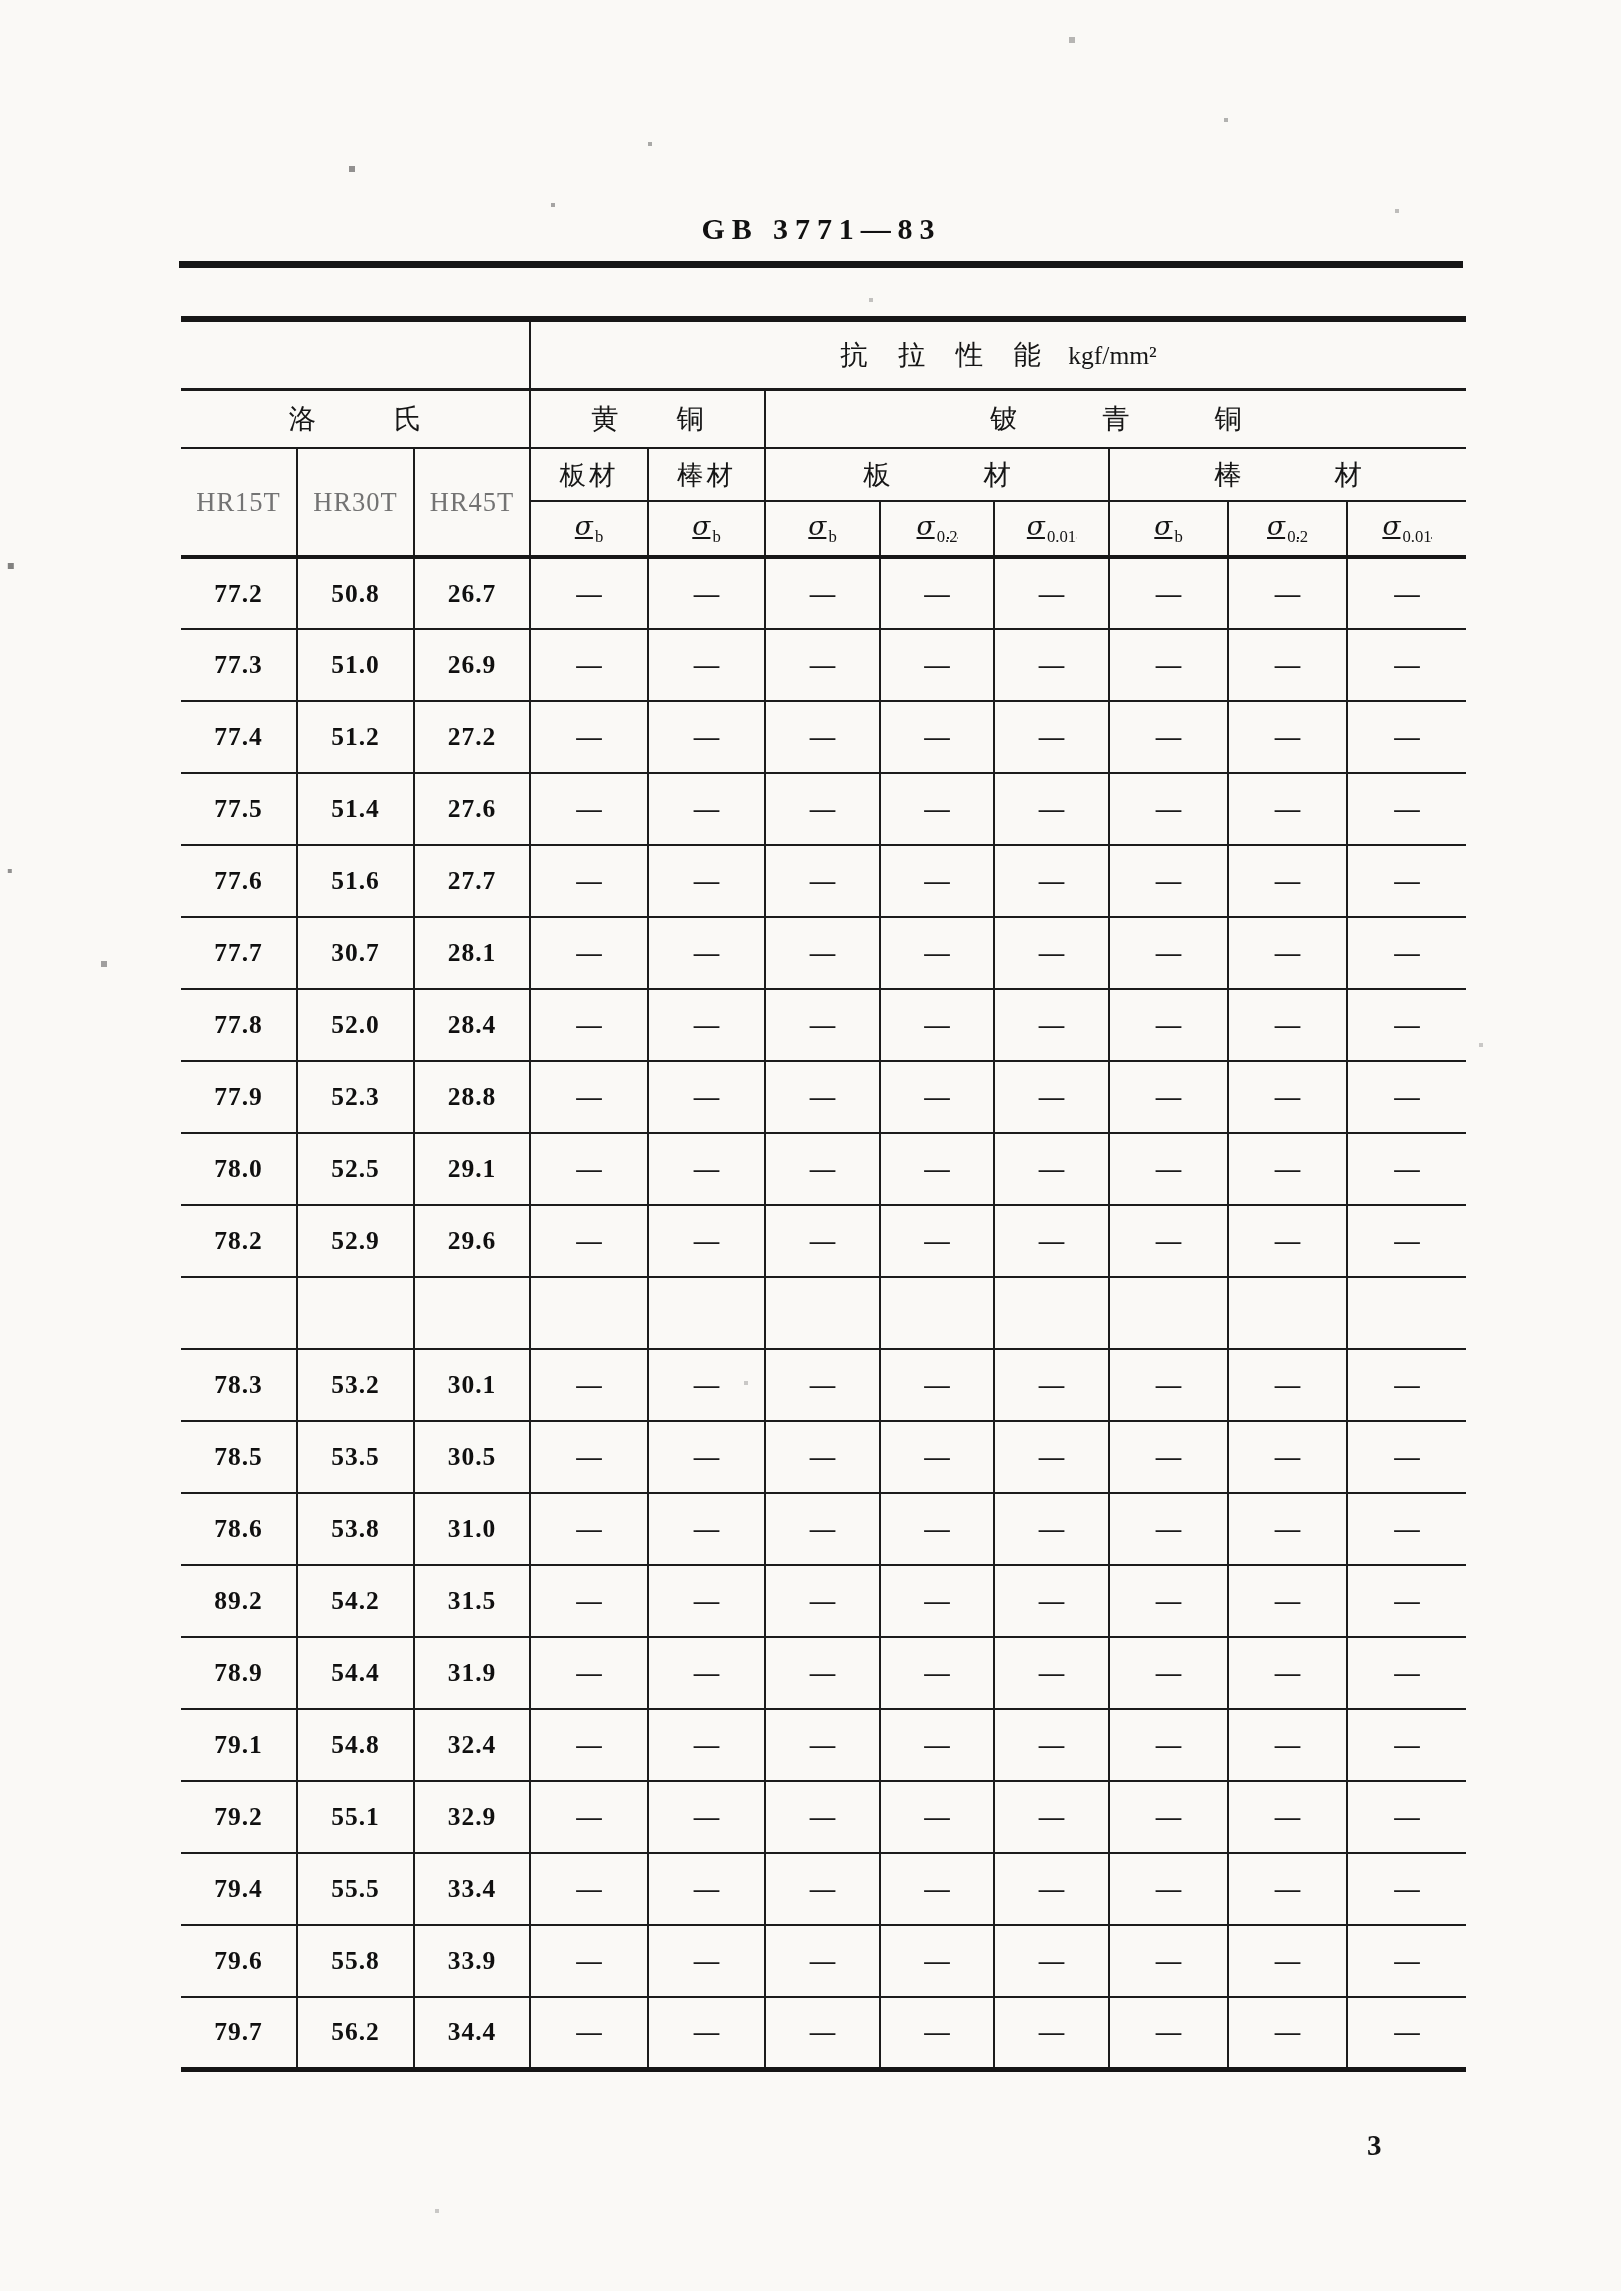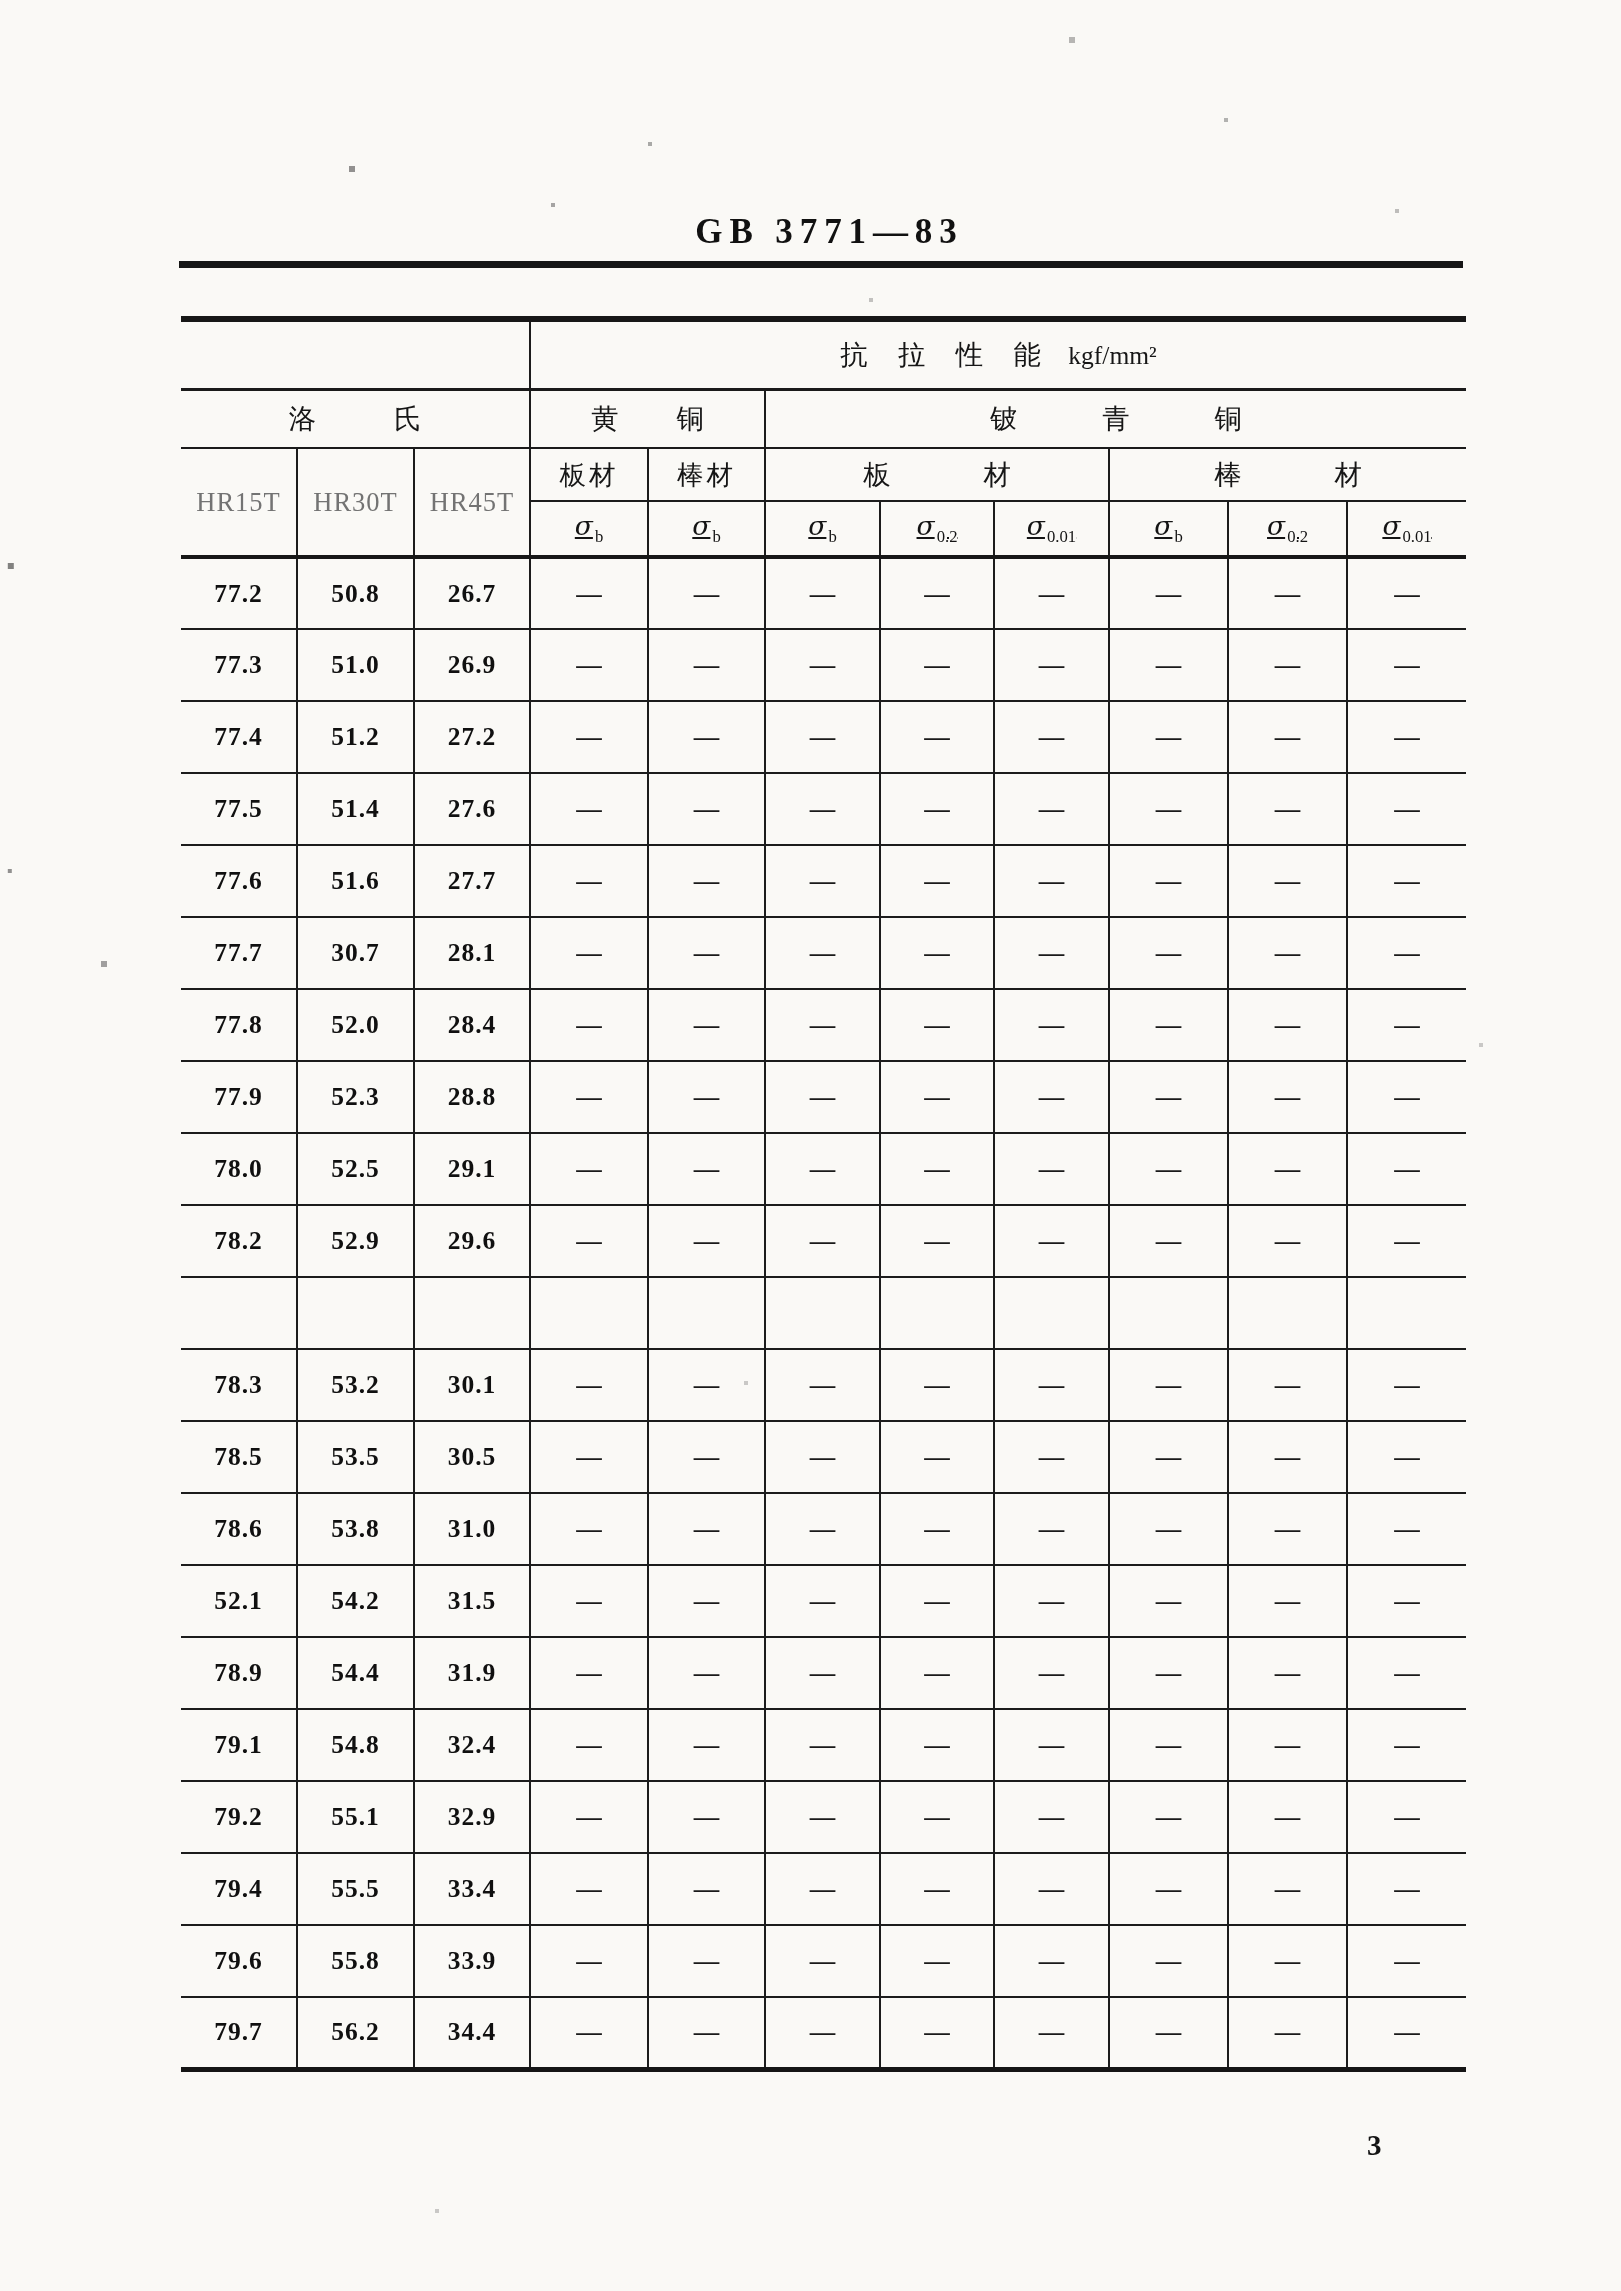--- a/index.html
+++ b/index.html
@@ -13,24 +13,24 @@
     background: #faf9f6;
     font-family: "Liberation Serif", "DejaVu Serif", serif;
     color: #141414;
     overflow: hidden;
   }
 
   
   .doc-title {
     position: absolute;
     top: 212px;
-    left: 189px;
+    left: 181px;
     width: 1281px;
     text-align: center;
-    font-size: 35px;
+    font-size: 30px;
     font-weight: bold;
     letter-spacing: 6.9px;
     color: #111;
   }
   .title-rule {
     position: absolute;
     top: 261px;
     left: 179px;
     width: 1284px;
     height: 6.9px;
@@ -369,21 +369,21 @@
           <td class="dash-cell">—</td>
           <td class="dash-cell">—</td>
           <td class="dash-cell">—</td>
           <td class="dash-cell">—</td>
           <td class="dash-cell">—</td>
           <td class="dash-cell">—</td>
           <td class="dash-cell">—</td>
           <td class="dash-cell">—</td>
         </tr>
         <tr>
-          <td class="num-cell">52.1</td>
+          <td class="num-cell">89.2</td>
           <td class="num-cell">54.2</td>
           <td class="num-cell">31.5</td>
           <td class="dash-cell">—</td>
           <td class="dash-cell">—</td>
           <td class="dash-cell">—</td>
           <td class="dash-cell">—</td>
           <td class="dash-cell">—</td>
           <td class="dash-cell">—</td>
           <td class="dash-cell">—</td>
           <td class="dash-cell">—</td>

